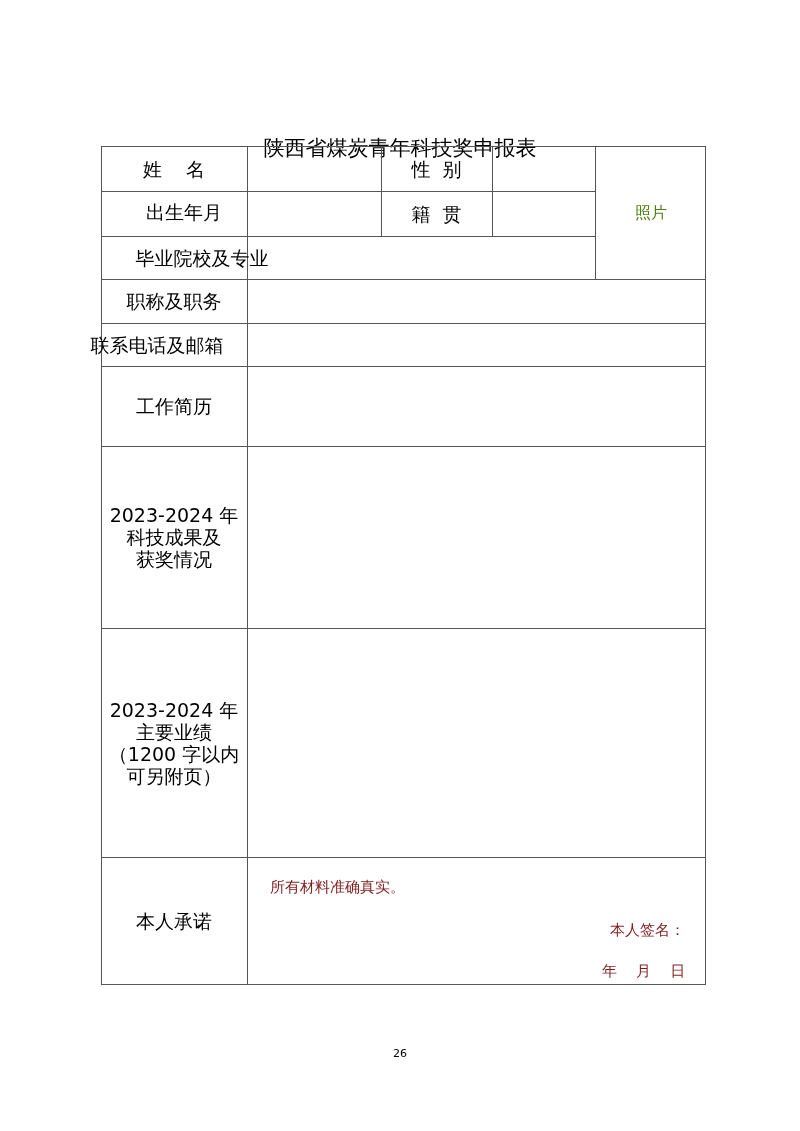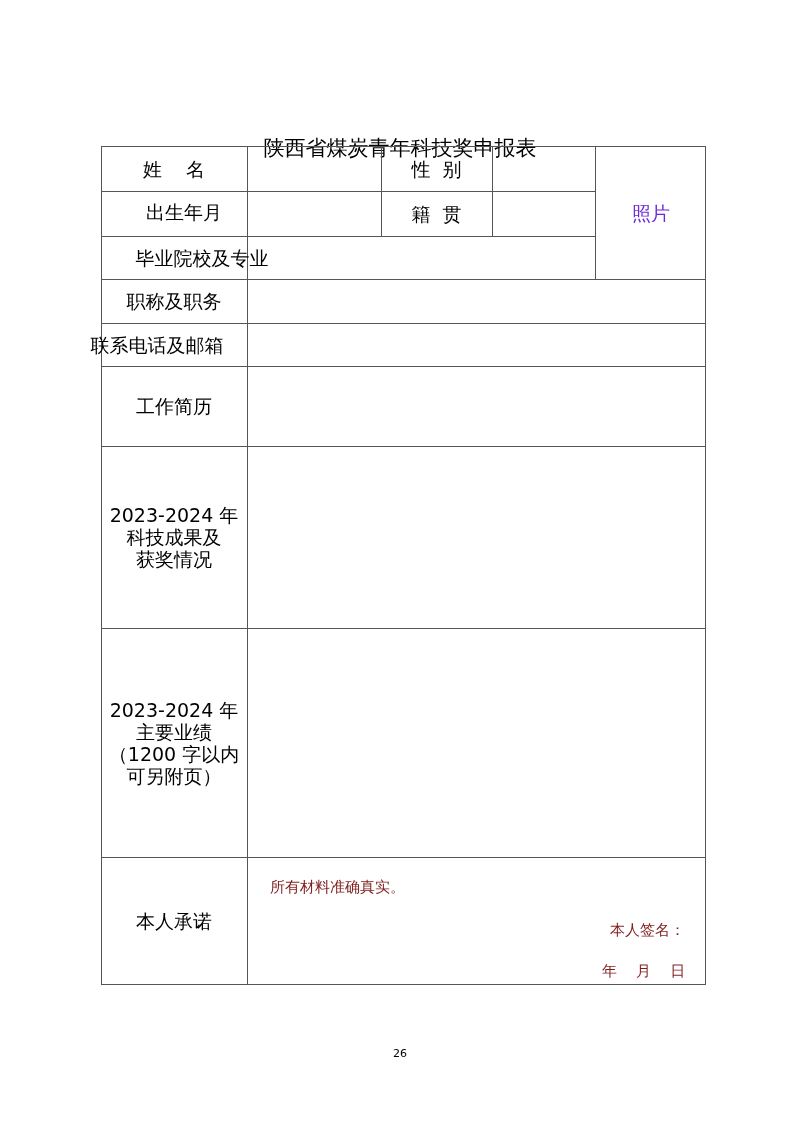--- a/index.html
+++ b/index.html
@@ -2,21 +2,21 @@
 <html><head>
 <meta charset="utf-8">
 <style>
   html,body{margin:0;padding:0;background:#fff;}
   body{width:800px;height:1131px;position:relative;overflow:hidden;font-family:"DejaVu Serif","Liberation Serif",serif;color:#000;}
   .title{position:absolute;left:0;width:800px;top:110px;text-align:center;font-size:21px;font-family:"DejaVu Sans","Liberation Sans",sans-serif;margin-top:24px;}
   .frame{position:absolute;left:101px;top:146px;width:605px;height:839px;border:1px solid #555;box-sizing:border-box;}
   .hl{position:absolute;height:0;border-top:1px solid #555;}
   .vl{position:absolute;width:0;border-left:1px solid #555;}
   .cell{position:absolute;display:flex;align-items:center;justify-content:center;text-align:center;font-size:19px;line-height:22px;font-family:"DejaVu Sans","Liberation Sans",sans-serif;box-sizing:border-box;}
-  .cell.light{font-family:"DejaVu Serif","Liberation Serif",serif;color:#6d28d9;font-size:19px;}
+  .cell.light{font-family:"DejaVu Serif","Liberation Serif",serif;color:#4d7c0f;font-size:16px;}
   .val{position:absolute;box-sizing:border-box;}
   .text{position:absolute;font-size:15px;font-family:"DejaVu Serif","Liberation Serif",serif;color:#7f1d1d;}
   .pagenum{position:absolute;left:0;width:800px;top:1047px;text-align:center;font-size:11px;font-family:"DejaVu Sans","Liberation Sans",sans-serif;}
   .ml{white-space:pre-line;}
 </style>
 </head>
 <body>
 
 <div class="title">陕西省煤炭青年科技奖申报表</div>
 

